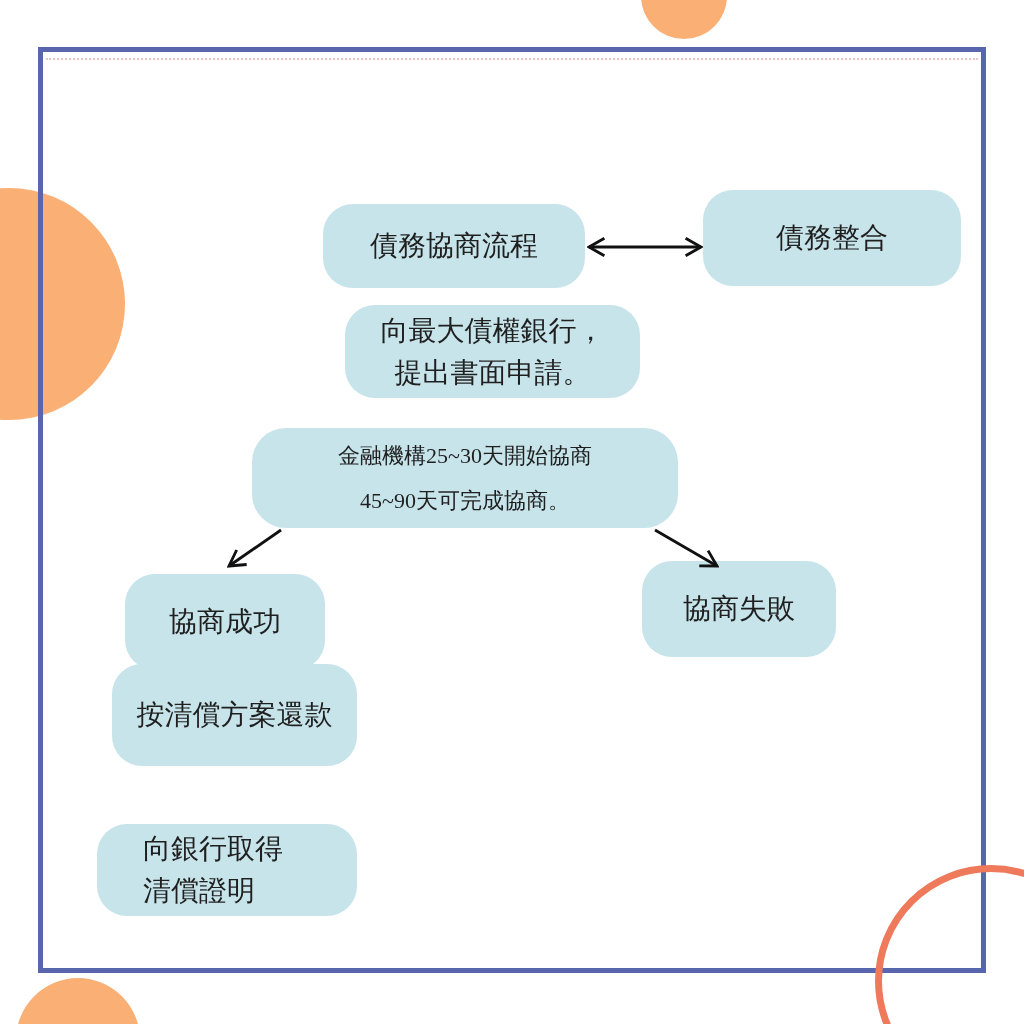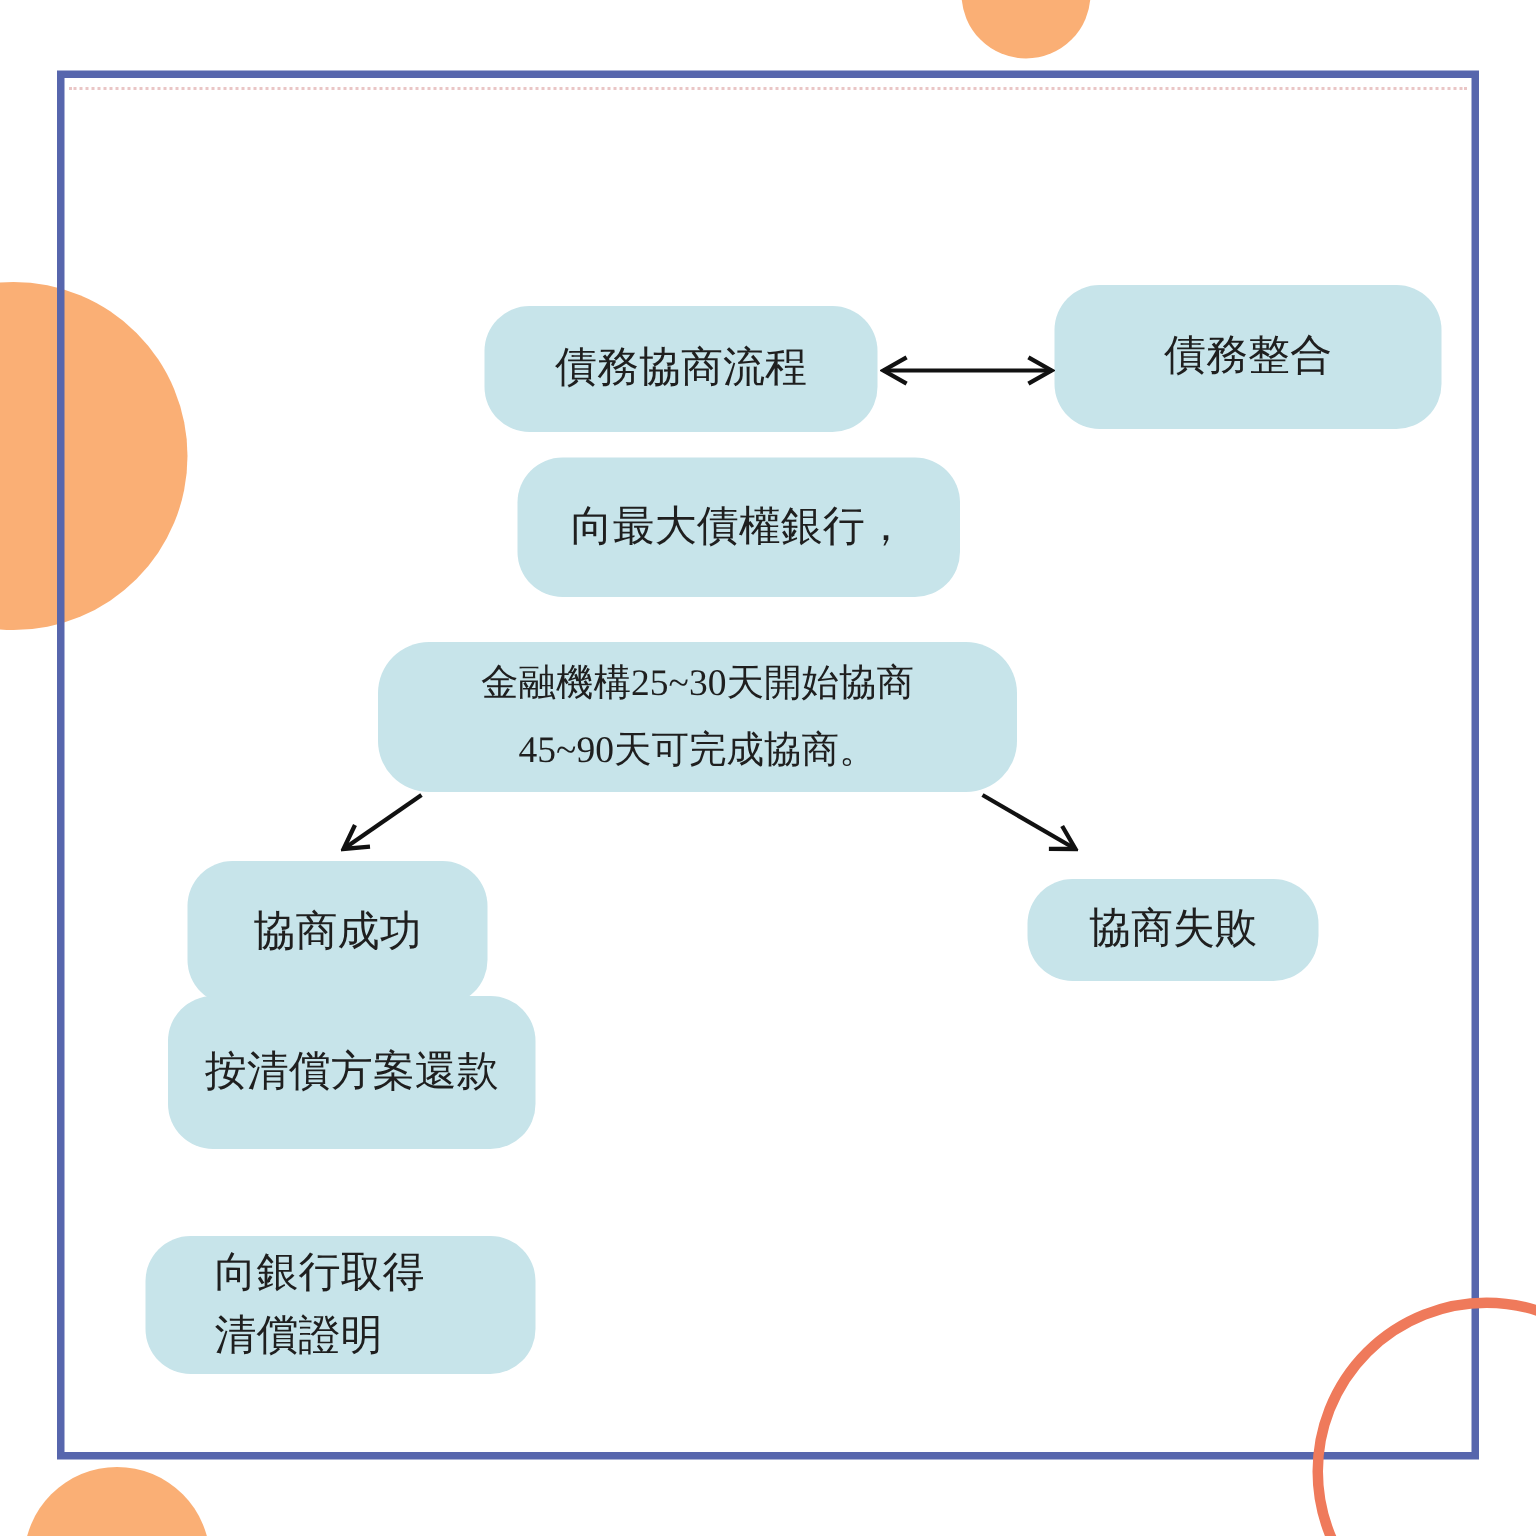--- a/index.html
+++ b/index.html
@@ -38,23 +38,23 @@
   .node{
     position:absolute;z-index:4;box-sizing:border-box;
     background:var(--node_fill,#C7E4EA);border-radius:30px;
     display:flex;flex-direction:column;align-items:center;justify-content:center;
     color:var(--node_text,#1F1F1F);font-size:28px;line-height:42px;
     text-align:center;white-space:nowrap;
   }
   .node-negotiation{left:323px;top:204px;width:262px;height:84px;}
   .node-consolidation{left:703px;top:190px;width:258px;height:96px;}
   .node-apply{left:321px;top:305px;width:295px;height:93px;margin-left:24px;}
-  .node-timeline{left:252px;top:428px;width:426px;height:100px;border-radius:34px;font-size:25px;line-height:45px;}
+  .node-timeline{left:252px;top:428px;width:426px;height:100px;border-radius:34px;font-size:22px;line-height:45px;}
   .node-success{left:125px;top:574px;width:200px;height:96px;}
-  .node-failure{left:642px;top:586px;width:194px;height:68px;margin-left:43px;}
+  .node-failure{left:642px;top:561px;width:194px;height:96px;}
   .node-repay{left:112px;top:664px;width:245px;height:102px;}
   .node-filing{left:612px;top:690px;width:244px;height:102px;}
   .node-certificate{left:97px;top:824px;width:260px;height:92px;align-items:flex-start;padding-left:46px;text-align:left;}
   
   .arrows{position:absolute;left:0;top:0;z-index:5;pointer-events:none;}
   .arrow-line{stroke:var(--arrow,#111111);stroke-width:2.8;fill:none;}
   .arrow-head{stroke:var(--arrow,#111111);stroke-width:2.6;fill:none;}
 </style>
 </head>
 <body>
@@ -73,20 +73,21 @@
   <div class="node node-negotiation">
     <span>債務協商流程</span>
   </div>
 
   <div class="node node-consolidation">
     <span>債務整合</span>
   </div>
 
   <div class="node node-apply">
     <span>向最大債權銀行，</span>
+    <span>提出書面申請。</span>
   </div>
 
   <div class="node node-timeline">
     <span>金融機構25~30天開始協商</span>
     <span>45~90天可完成協商。</span>
   </div>
 
   <div class="node node-success">
     <span>協商成功</span>
   </div>

